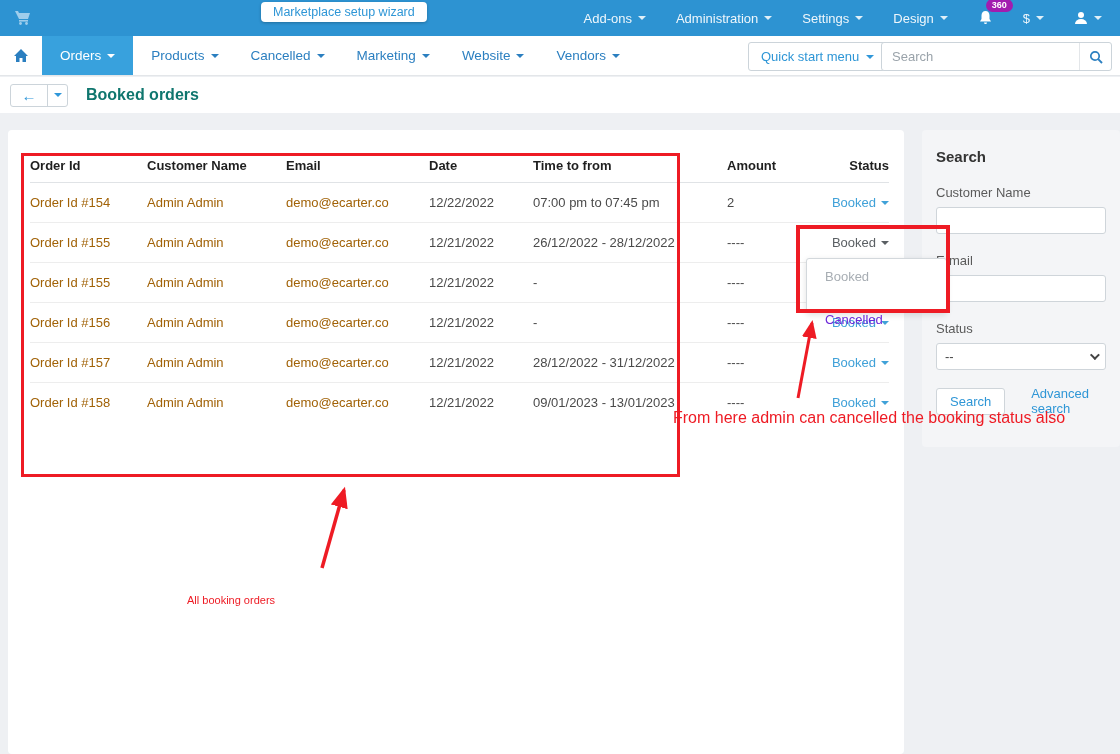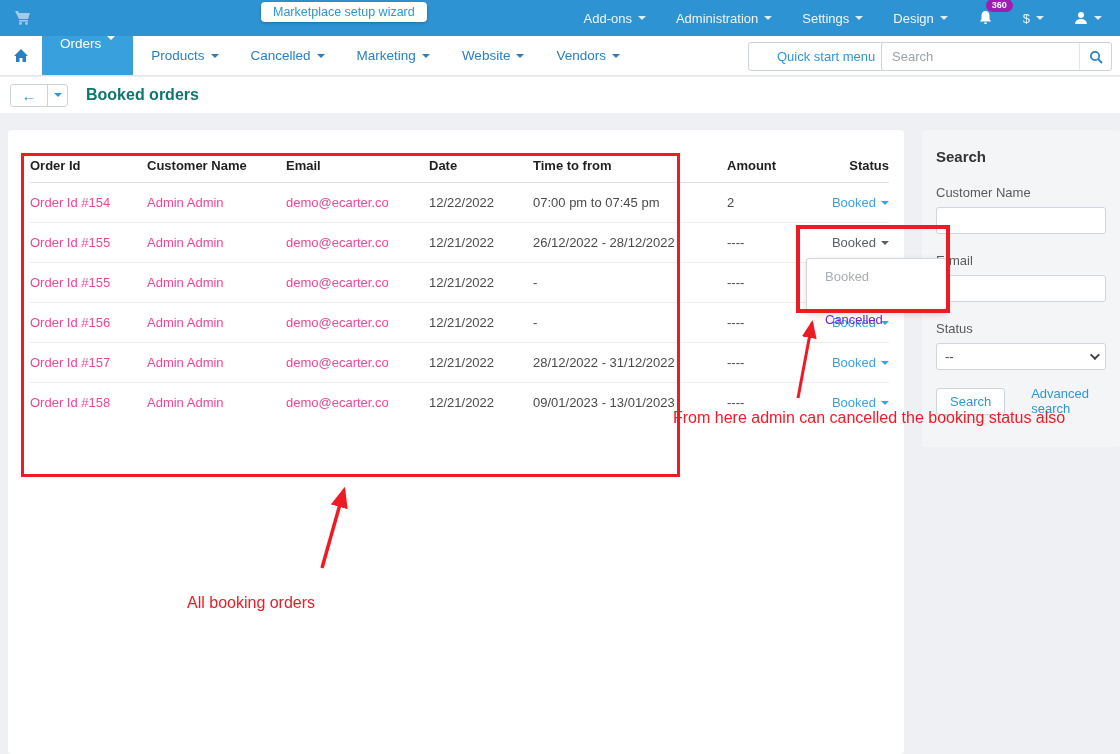--- a/index.html
+++ b/index.html
@@ -28,29 +28,29 @@
     position:absolute; top:-11px; left:8px; background:#a21caf; color:#fff;
     font-size:9px; font-weight:bold; padding:2px 6px; border-radius:8px; line-height:1;
   }
   
   .nav {
     position:absolute; left:0; top:36px; width:1120px; height:40px;
     background:#fff; border-bottom:1px solid #e3e6e9; display:flex; align-items:stretch; z-index:3;
   }
   .home-tab { width:42px; display:flex; align-items:center; justify-content:center; cursor:pointer; }
   .nav-tab {
-    display:flex; gap:6px; padding:0 18px;
+    display:flex; align-items:center; gap:6px; padding:0 18px;
     color:#2b7fc0; font-size:13.5px; cursor:pointer;
   }
   .nav-tab.active { background:#38a1dd; color:#fff; }
   .nav-tab .caret-b { width:0;height:0;border-left:4px solid transparent;border-right:4px solid transparent;border-top:4px solid currentColor; }
   .nav-link { display:flex; align-items:center; gap:6px; padding:0 14px; margin-left:4px; color:#2b7fc0; font-size:13.5px; cursor:pointer; }
   .nav-link .caret-b { width:0;height:0;border-left:4px solid transparent;border-right:4px solid transparent;border-top:4px solid currentColor; }
   .quick-start {
-    position:absolute; left:748px; top:6px; height:29px; padding:0 28px;
+    position:absolute; left:748px; top:6px; height:29px; padding:0 12px;
     border:1px solid #ccd4da; border-radius:3px; background:#fff;
     color:#2e96d6; font-size:13px; display:flex; align-items:center; gap:7px; cursor:pointer;
   }
   .nav-search {
     position:absolute; left:881px; top:6px; width:231px; height:29px;
     border:1px solid #ccd4da; border-radius:3px; background:#fff; display:flex; align-items:stretch;
   }
   .nav-search input {
     flex:1; border:none; outline:none; padding:0 10px; font-size:13px;
     color:#444; font-family:"Liberation Sans", sans-serif; background:transparent;
@@ -78,21 +78,21 @@
   }
   
   .orders-table { position:absolute; left:22px; top:20px; width:859px; border-collapse:collapse; table-layout:fixed; font-size:13px; }
   .orders-table th {
     text-align:left; font-weight:bold; color:#1f1f1f; height:32px;
     border-bottom:1px solid #e0e3e6; vertical-align:middle; padding:0;
   }
   .orders-table td { height:40px; vertical-align:middle; border-bottom:1px solid #ededed; color:#4a4a4a; padding:0; }
   .orders-table tr:last-child td { border-bottom:none; }
   .col-status, th.col-status { text-align:right; }
-  a.blue-link { color:#ec4899; text-decoration:none; cursor:pointer; }
+  a.blue-link { color:#a16207; text-decoration:none; cursor:pointer; }
   .status-link { color:#40a1d8; cursor:pointer; white-space:nowrap; }
   .status-link.open { color:#5a5f63; }
   .caret-cc { display:inline-block; width:0;height:0;border-left:4px solid transparent;border-right:4px solid transparent;border-top:4px solid currentColor; margin-left:5px; vertical-align:middle; }
   
   .dropdown-menu {
     position:absolute; left:806px; top:258px; width:141px; height:55px;
     background:#fff; border:1px solid #d3d8dc; border-radius:3px;
     box-shadow:0 2px 6px rgba(0,0,0,.12); z-index:5; padding:7px 0; font-size:13px;
   }
   .dd-item { padding:3px 18px; cursor:pointer; }
@@ -115,21 +115,21 @@
   .sb-actions { display:flex; align-items:center; gap:26px; }
   .sb-search-btn {
     height:27px; padding:0 13px; background:#fff; border:1px solid #cfd5da;
     border-radius:3px; color:#2e96d6; font-size:13px; cursor:pointer;
     font-family:"Liberation Sans", sans-serif;
   }
   .sb-adv-link { color:#2e96d6; font-size:13px; text-decoration:none; cursor:pointer; }
   
   .red-box1 { position:absolute; left:21px; top:153px; width:659px; height:324px; border:3px solid #ee1b24; z-index:6; pointer-events:none; }
   .red-box2 { position:absolute; left:796px; top:225px; width:154px; height:88px; border:4px solid #ee1b24; z-index:6; pointer-events:none; }
-  .annot-text { position:absolute; color:#ee1b24; font-size:16px; z-index:7; white-space:nowrap; }
+  .annot-text { position:absolute; color:#ee1b24; font-size:11px; z-index:7; white-space:nowrap; }
   .annot-1 { left:673px; top:409px; font-size:16px; }
   .annot-2 { left:187px; top:594px; }
   .arrow-layer { position:absolute; left:0; top:0; width:1120px; height:754px; z-index:7; pointer-events:none; }
 </style>
 </head>
 <body>
 
 <div class="topbar">
   <span class="cart-wrap">
     <svg width="18" height="16" viewBox="0 0 18 16">

